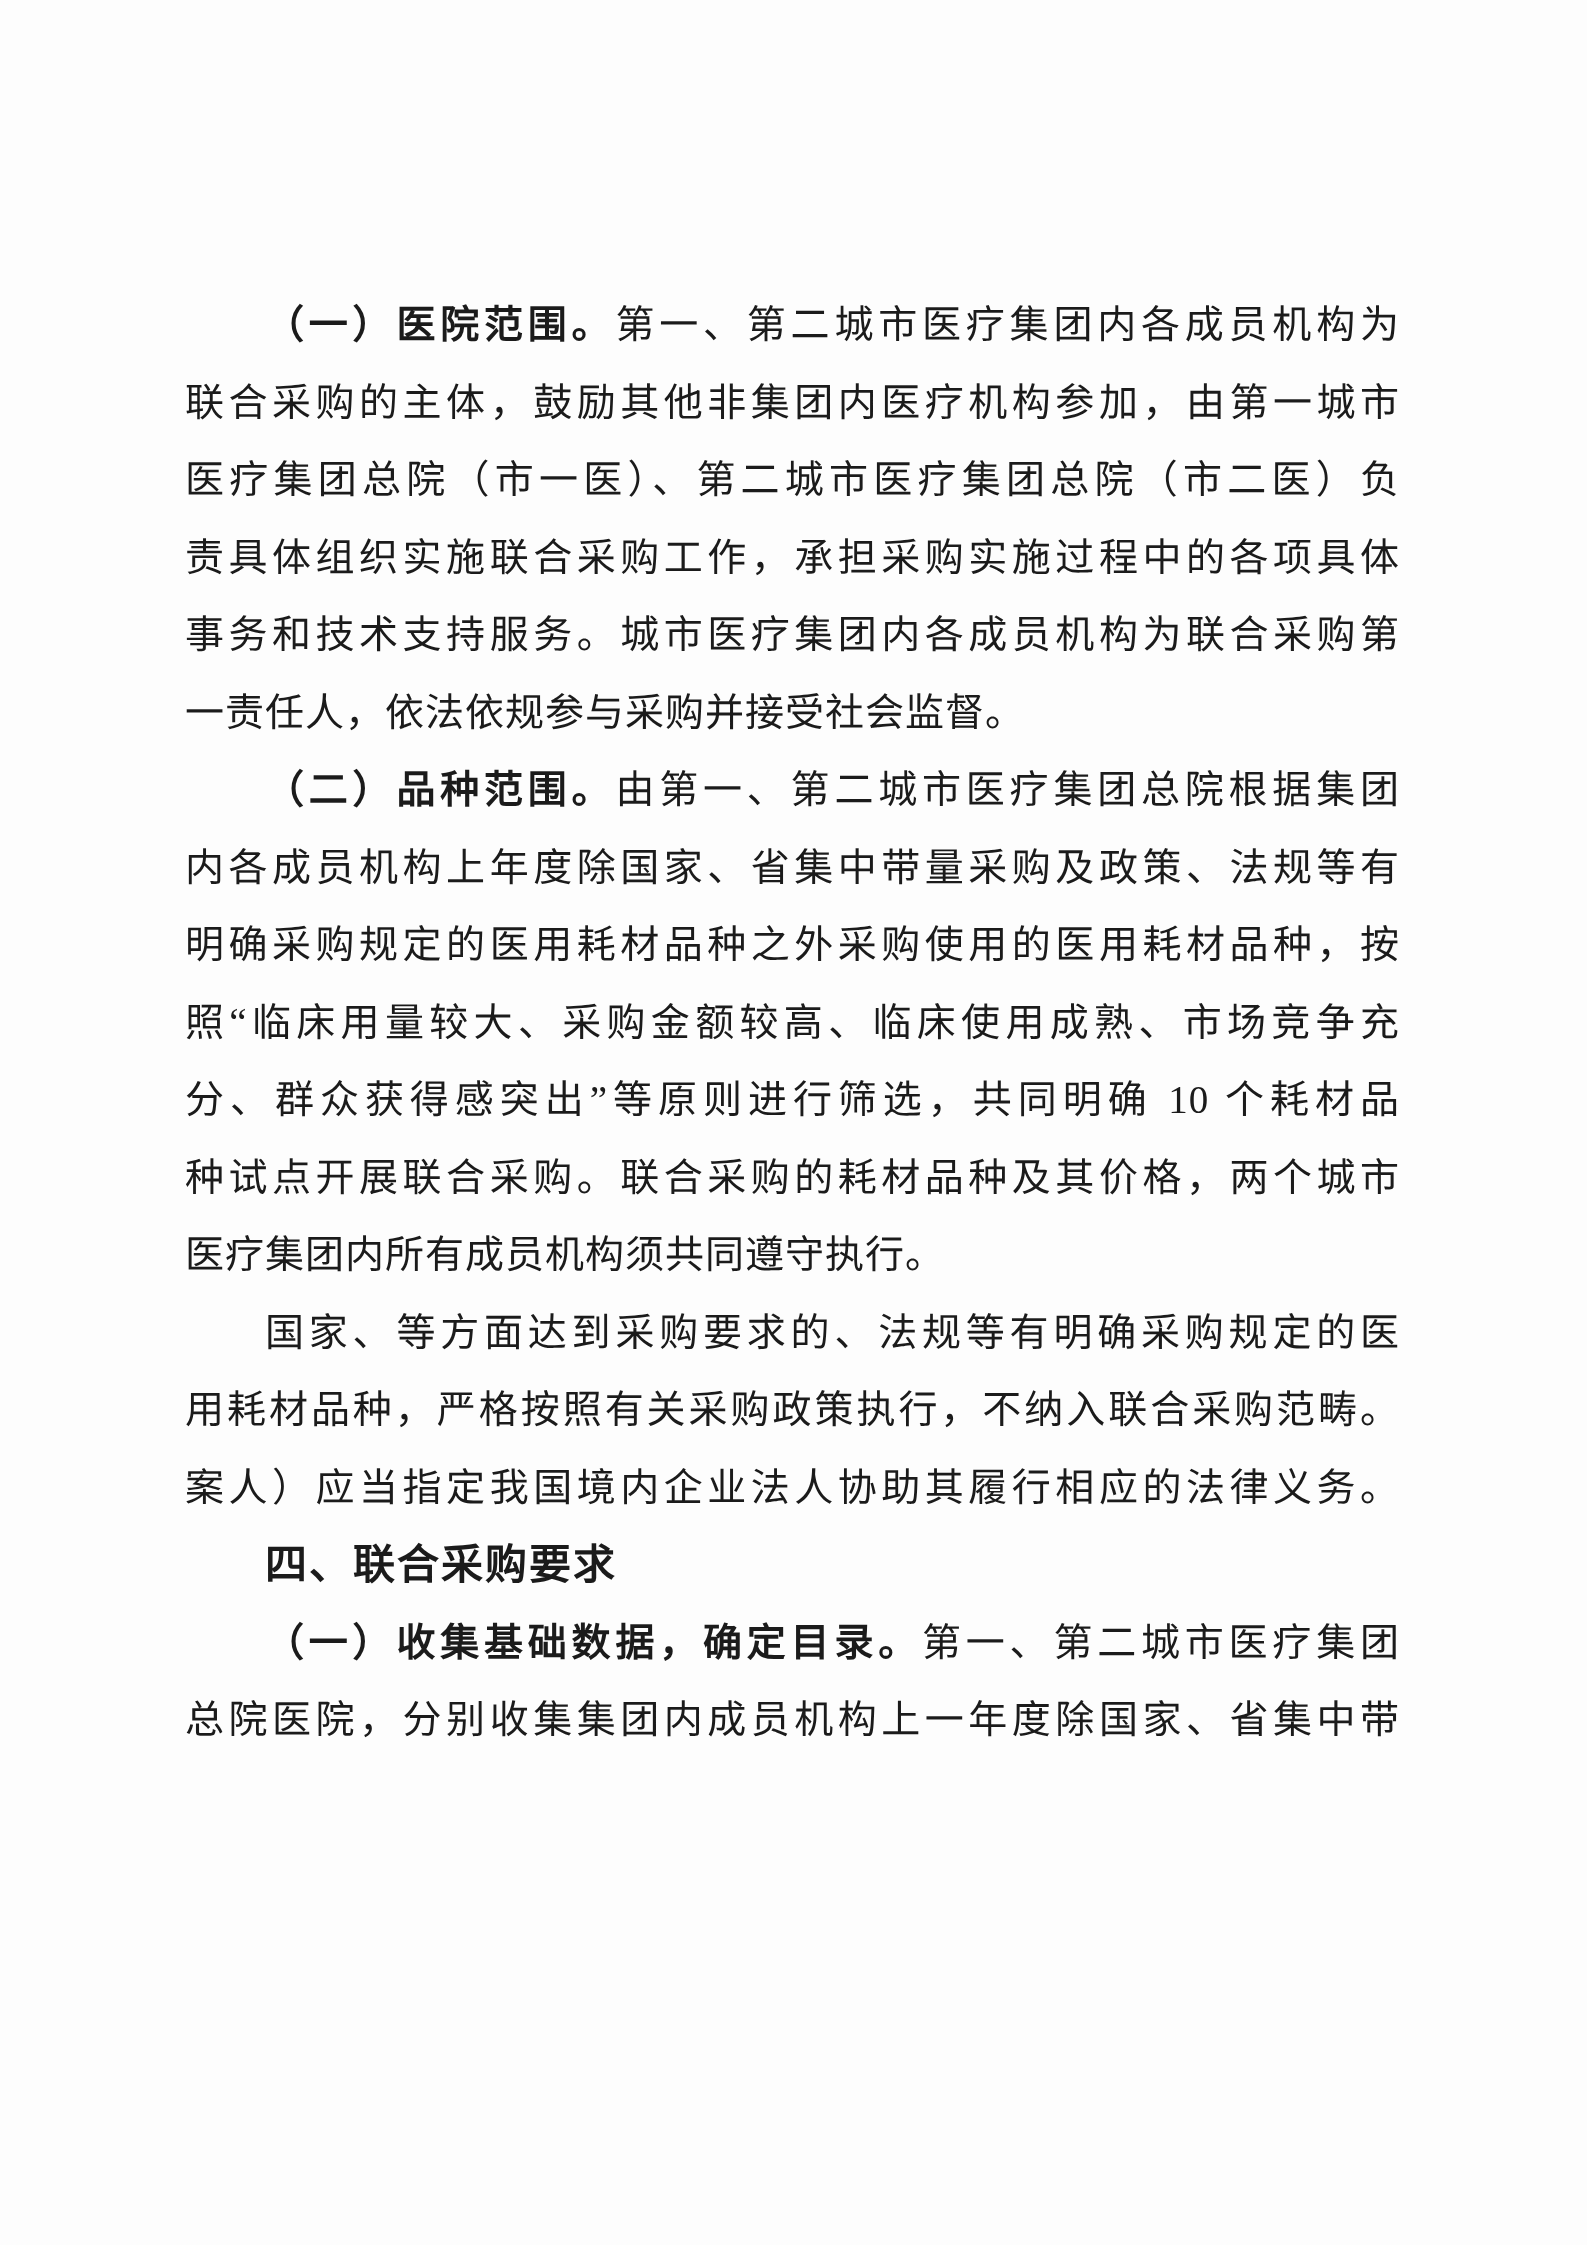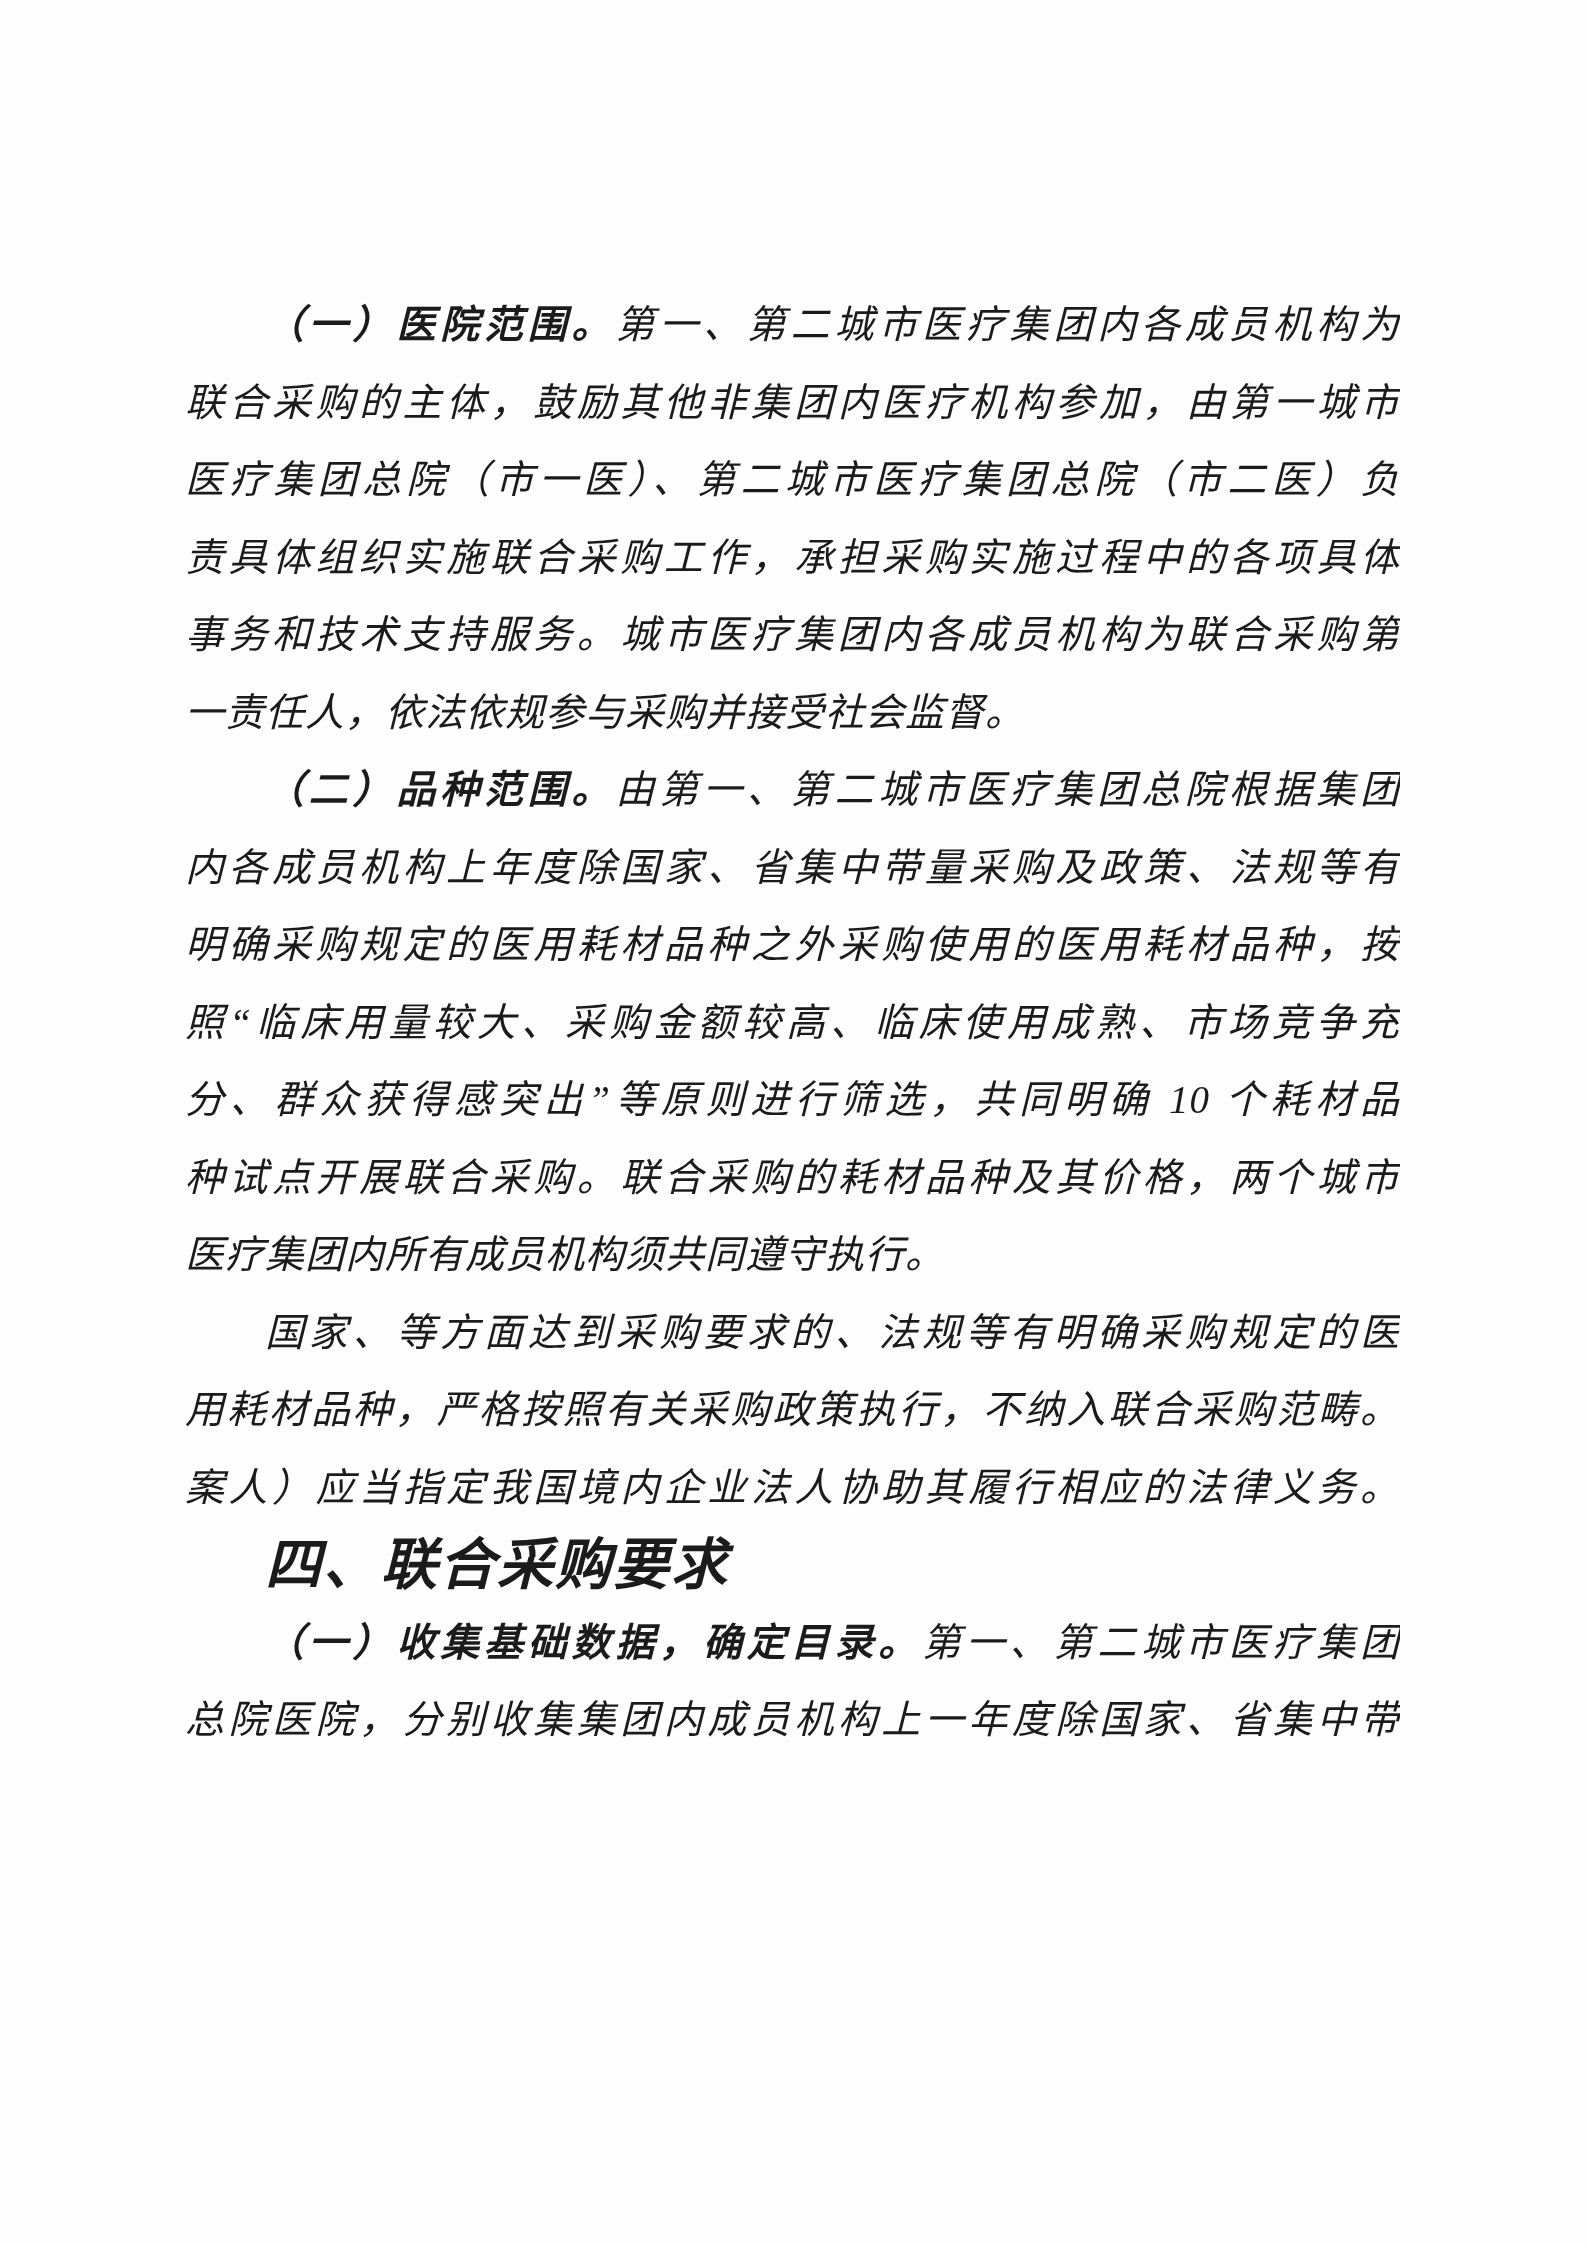--- a/index.html
+++ b/index.html
@@ -36,28 +36,28 @@
   }
   .line.indent {
     padding-left: 80px;
   }
   .lead {
     font-weight: 700;
   }
   .line.heading {
     font-family: "Liberation Sans", "DejaVu Sans", sans-serif;
     font-weight: 700;
-    font-size: 56px;
+    font-size: 42px;
     letter-spacing: 2px;
   }
 </style>
 </head>
 <body>
 
-<div class="page" style="background: rgb(253, 253, 253); color: rgb(27, 27, 27); font-style: italic;">
+<div class="page" style="background: rgb(253, 253, 253); color: rgb(27, 27, 27);">
   <div class="doc" id="doc">
       <div class="para">
         <div class="line fill indent"><span class="lead">（一）医院范围。</span><span>第一、第二城市医疗集团内各成员机构为</span></div>
         <div class="line fill"><span>联合采购的主体，鼓励其他非集团内医疗机构参加，由第一城市</span></div>
         <div class="line fill"><span>医疗集团总院（市一医）、第二城市医疗集团总院（市二医）负</span></div>
         <div class="line fill"><span>责具体组织实施联合采购工作，承担采购实施过程中的各项具体</span></div>
         <div class="line fill"><span>事务和技术支持服务。城市医疗集团内各成员机构为联合采购第</span></div>
         <div class="line"><span>一责任人，依法依规参与采购并接受社会监督。</span></div>
       </div>
       <div class="para">

